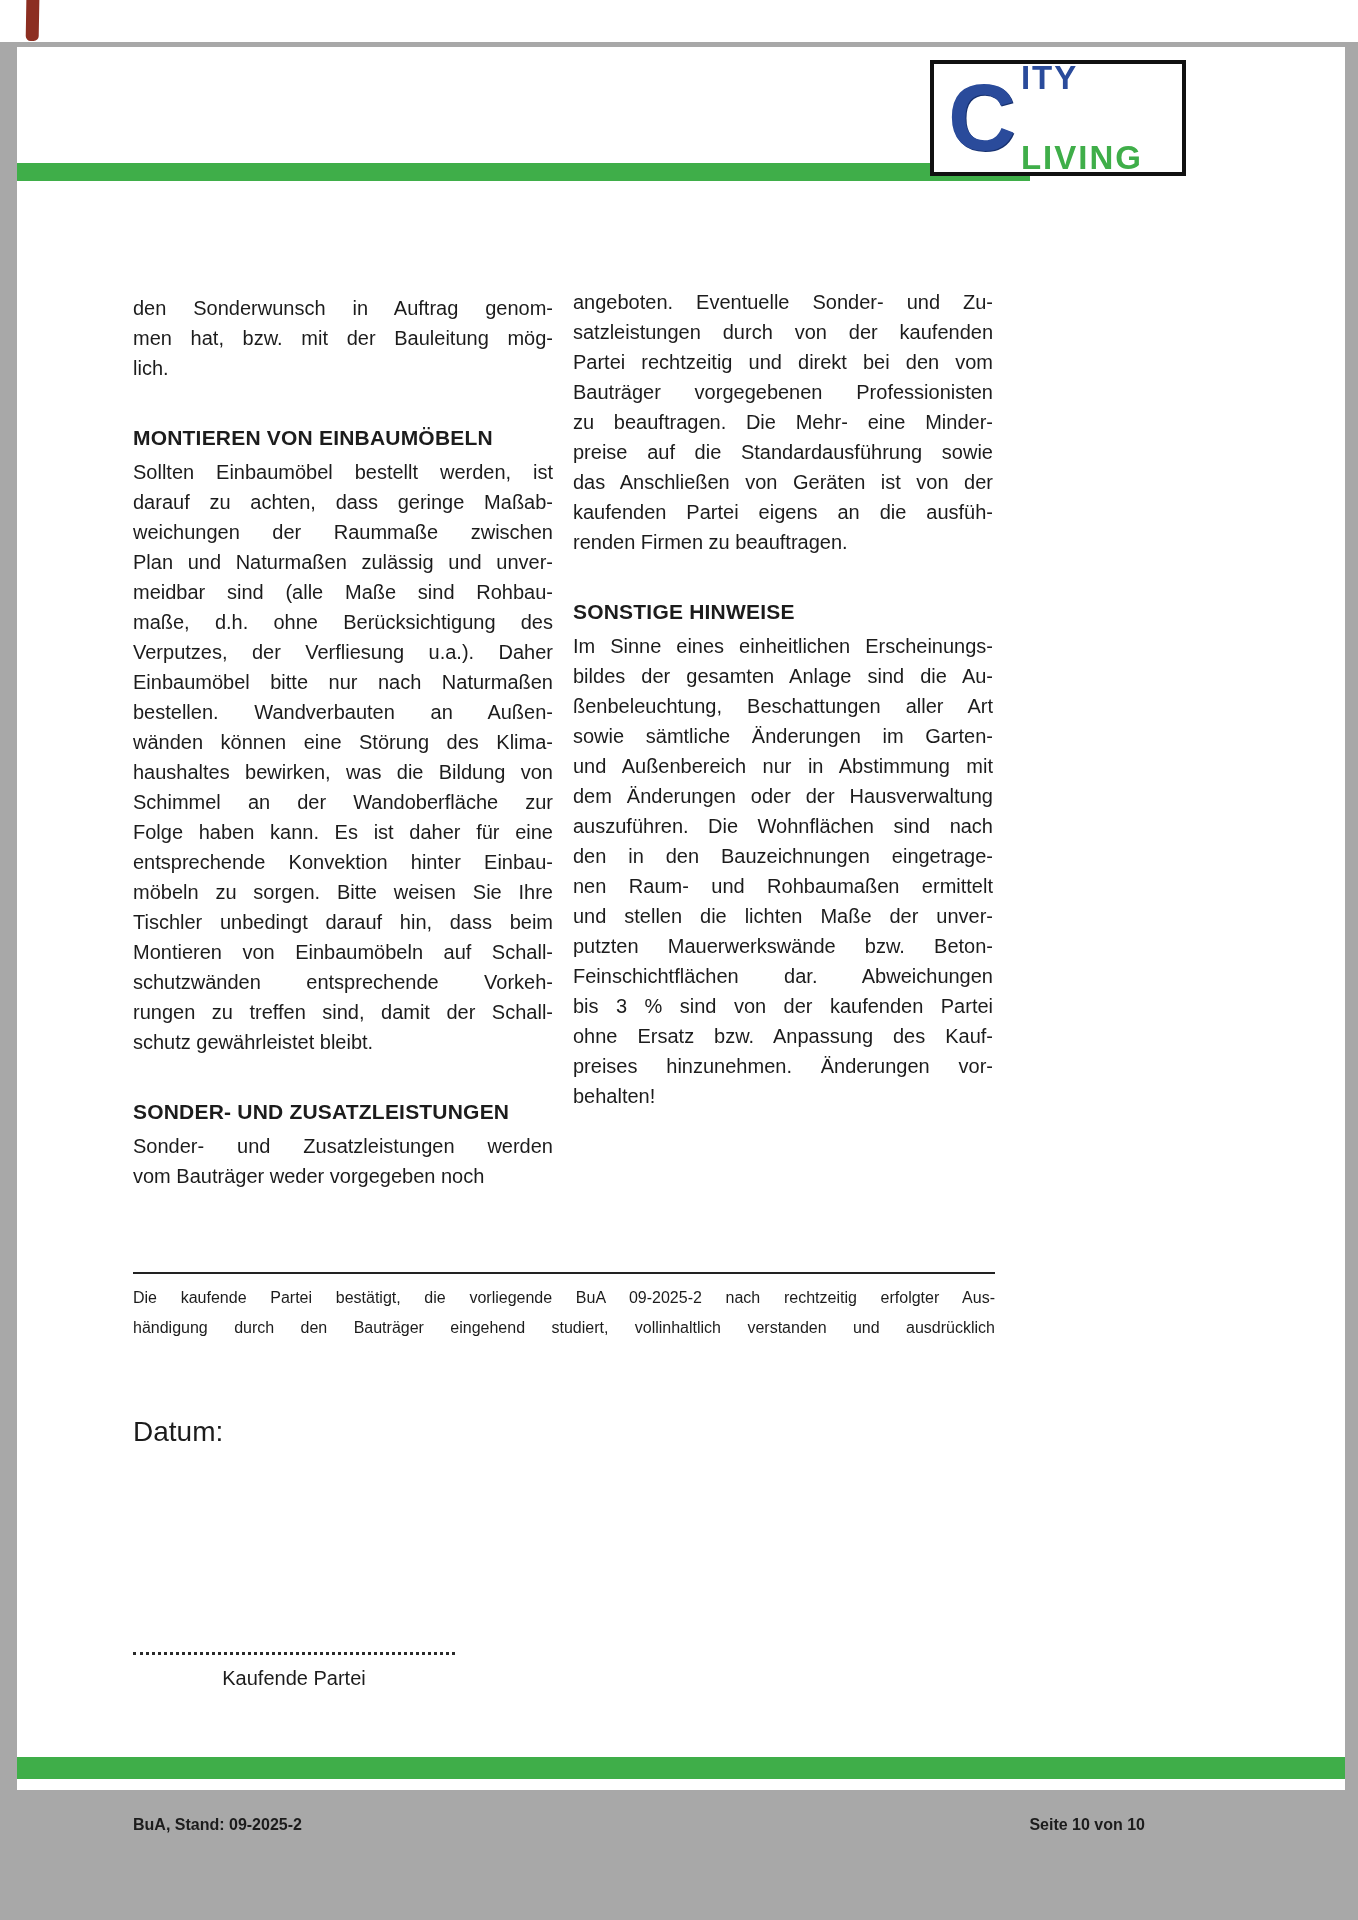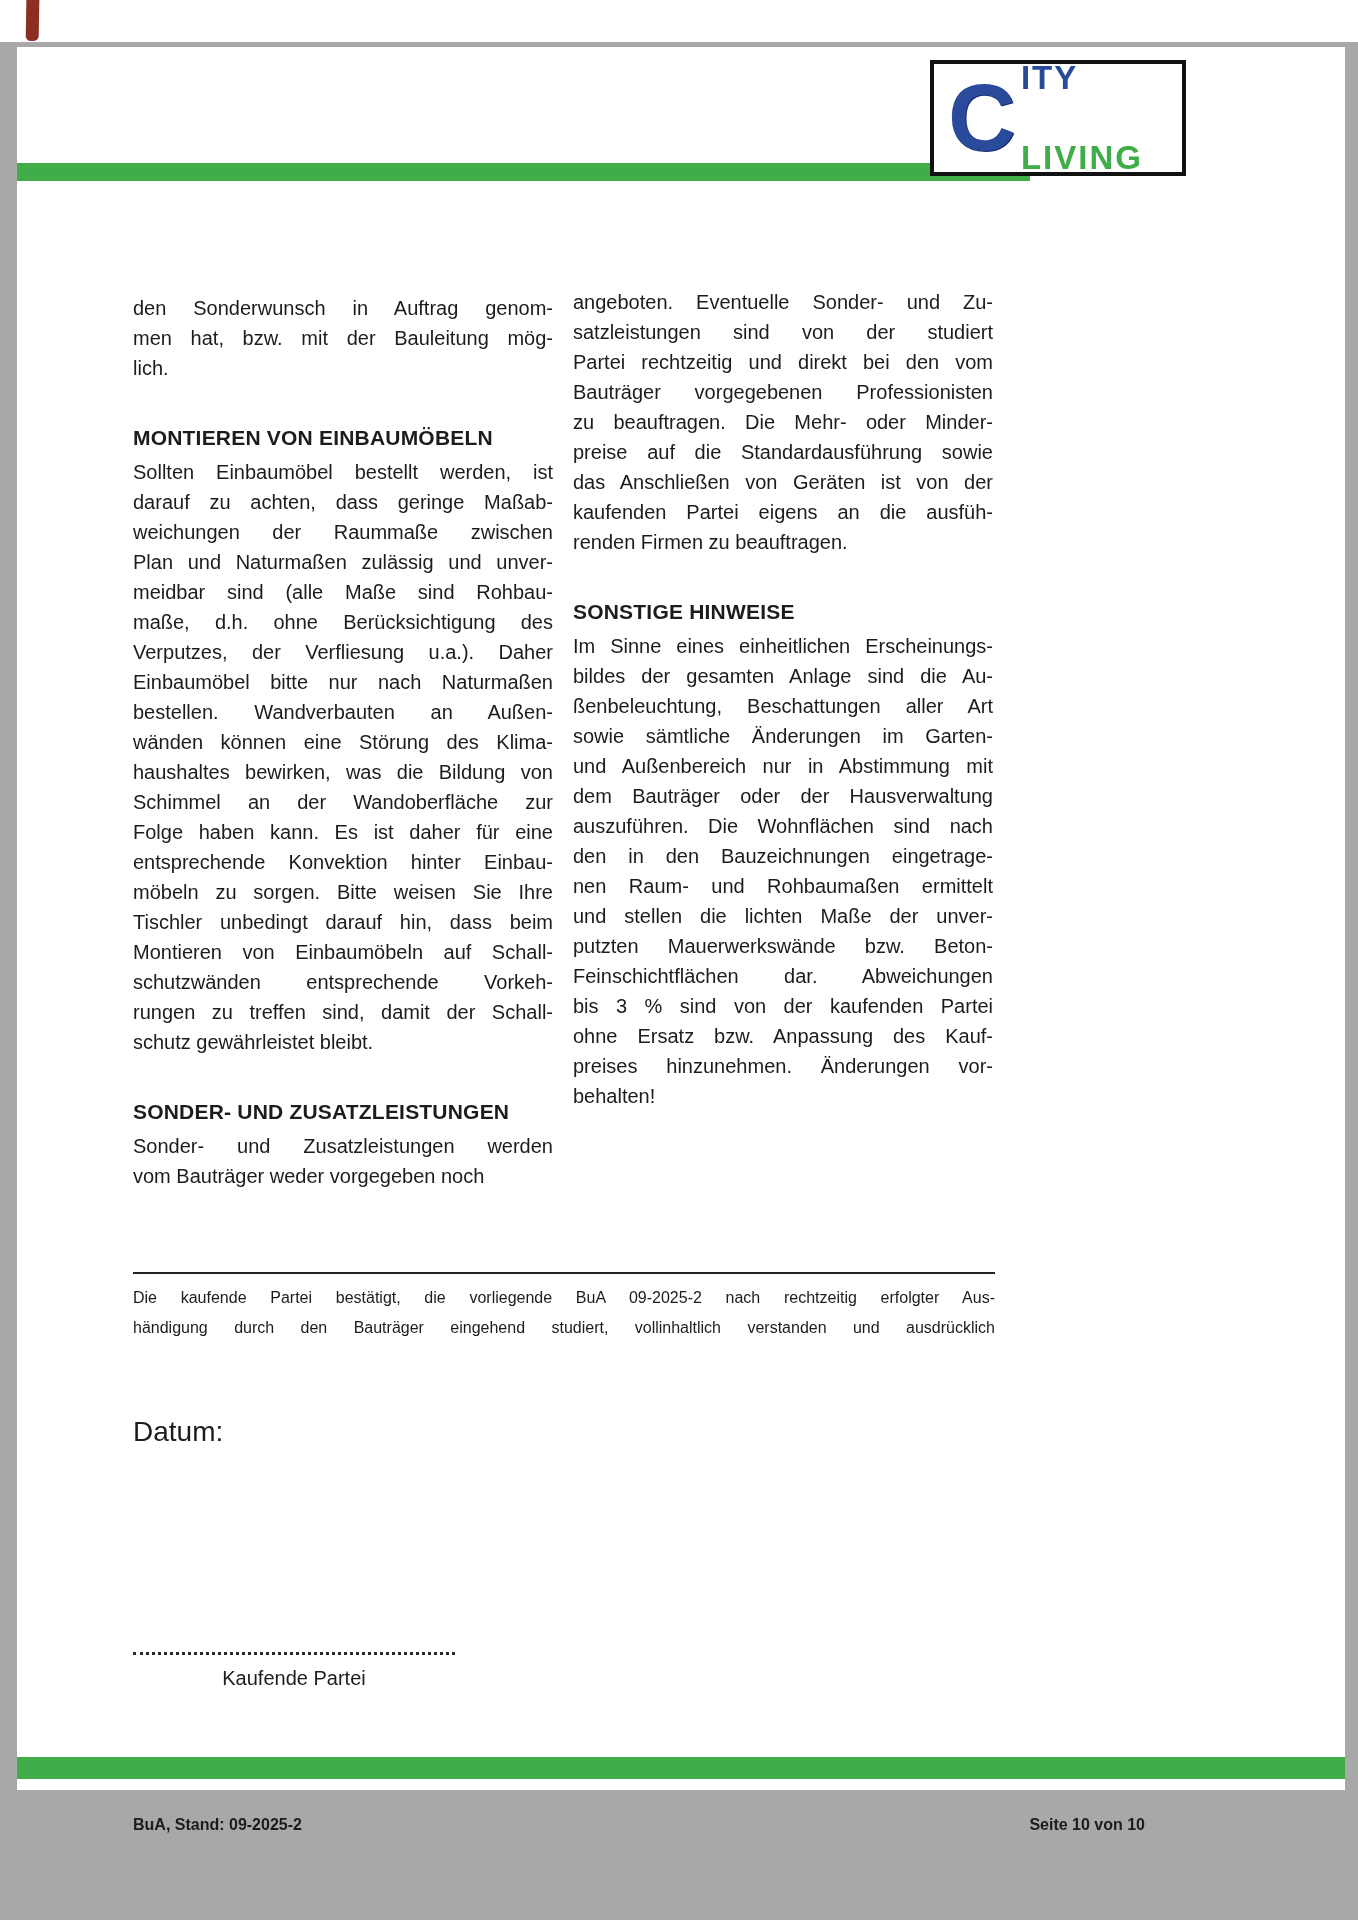--- a/index.html
+++ b/index.html
@@ -109,37 +109,37 @@
     <div class="sec-title">SONDER- UND ZUSATZLEISTUNGEN</div>
     <div class="para">
         <div class="jline">Sonder- und Zusatzleistungen werden</div>
         <div class="jline last">vom Bauträger weder vorgegeben noch</div>
       </div>
   </div>
 
   <div class="abs col col-right">
     <div class="para">
         <div class="jline">angeboten. Eventuelle Sonder- und Zu-</div>
-        <div class="jline">satzleistungen sind von der studiert</div>
+        <div class="jline">satzleistungen durch von der kaufenden</div>
         <div class="jline">Partei rechtzeitig und direkt bei den vom</div>
         <div class="jline">Bauträger vorgegebenen Professionisten</div>
-        <div class="jline">zu beauftragen. Die Mehr- oder Minder-</div>
+        <div class="jline">zu beauftragen. Die Mehr- eine Minder-</div>
         <div class="jline">preise auf die Standardausführung sowie</div>
         <div class="jline">das Anschließen von Geräten ist von der</div>
         <div class="jline">kaufenden Partei eigens an die ausfüh-</div>
         <div class="jline last">renden Firmen zu beauftragen.</div>
       </div>
     <div class="sec-title">SONSTIGE HINWEISE</div>
     <div class="para">
         <div class="jline">Im Sinne eines einheitlichen Erscheinungs-</div>
         <div class="jline">bildes der gesamten Anlage sind die Au-</div>
         <div class="jline">ßenbeleuchtung, Beschattungen aller Art</div>
         <div class="jline">sowie sämtliche Änderungen im Garten-</div>
         <div class="jline">und Außenbereich nur in Abstimmung mit</div>
-        <div class="jline">dem Bauträger oder der Hausverwaltung</div>
+        <div class="jline">dem Änderungen oder der Hausverwaltung</div>
         <div class="jline">auszuführen. Die Wohnflächen sind nach</div>
         <div class="jline">den in den Bauzeichnungen eingetrage-</div>
         <div class="jline">nen Raum- und Rohbaumaßen ermittelt</div>
         <div class="jline">und stellen die lichten Maße der unver-</div>
         <div class="jline">putzten Mauerwerkswände bzw. Beton-</div>
         <div class="jline">Feinschichtflächen dar. Abweichungen</div>
         <div class="jline">bis 3 % sind von der kaufenden Partei</div>
         <div class="jline">ohne Ersatz bzw. Anpassung des Kauf-</div>
         <div class="jline">preises hinzunehmen. Änderungen vor-</div>
         <div class="jline last">behalten!</div>

